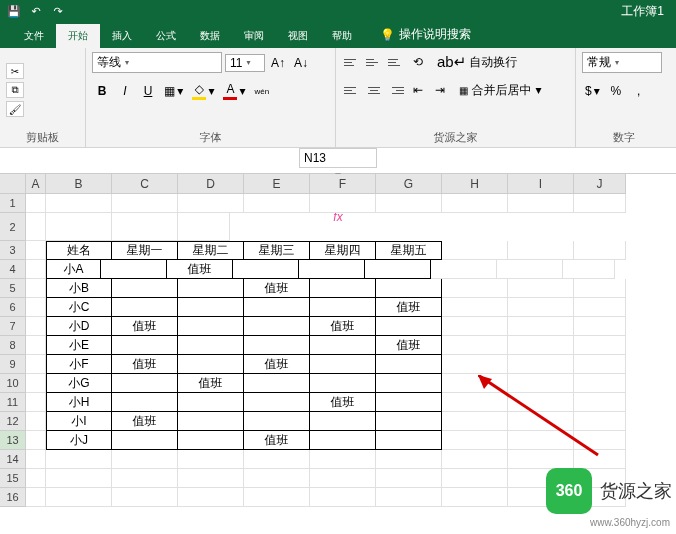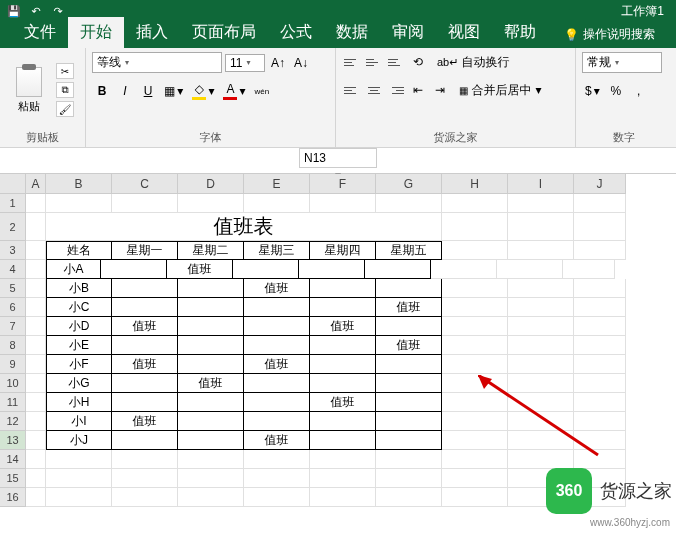--- a/index.html
+++ b/index.html
@@ -6,21 +6,21 @@
 body { background: #fff; width: 676px; height: 534px; overflow: hidden; position: relative; }
 
 
 .titlebar { background: #0f6839; height: 22px; display: flex; align-items: center; padding: 0 4px; color: #fff; }
 .titlebar .qat { display: flex; gap: 2px; align-items: center; }
 .titlebar .qat-btn { width: 20px; height: 18px; display: flex; align-items: center; justify-content: center; font-size: 11px; cursor: pointer; }
 .titlebar .title { margin-left: auto; margin-right: 8px; font-size: 12px; }
 
 
 .menubar { background: #0f6839; height: 26px; display: flex; align-items: flex-end; padding-left: 12px; }
-.menu-item { color: #fff; font-size: 16px; padding: 5px 12px; cursor: pointer; }
+.menu-item { color: #fff; font-size: 10px; padding: 5px 12px; cursor: pointer; }
 .menu-item.active { background: #f3f3f3; color: #0f6839; }
 .tell-me { display: flex; align-items: center; gap: 4px; color: #fff; font-size: 12px; margin-left: 8px; padding: 5px 8px; }
 
 
 .ribbon { background: #f3f3f3; height: 100px; border-bottom: 1px solid #d4d4d4; display: flex; }
 .ribbon-group { border-right: 1px solid #d4d4d4; display: flex; flex-direction: column; padding: 4px 6px 2px; }
 .group-body { flex: 1; display: flex; align-items: center; gap: 4px; }
 .group-label { font-size: 11px; color: #555; text-align: center; padding-top: 2px; }
 .paste-btn { width: 46px; display: flex; flex-direction: column; align-items: center; gap: 2px; font-size: 11px; }
 .paste-icon { width: 26px; height: 30px; background: linear-gradient(#fff,#eee); border: 1px solid #bbb; position: relative; }
@@ -81,39 +81,34 @@
     <div class="qat-btn">↷</div>
   </div>
   <div class="title">工作簿1</div>
 </div>
 
 <div class="menubar">
 
 <div class="menu-item">文件</div>
     <div class="menu-item active">开始</div>
     <div class="menu-item">插入</div>
-    <div class="menu-item">页面布局</div>
     <div class="menu-item">公式</div>
     <div class="menu-item">数据</div>
     <div class="menu-item">审阅</div>
     <div class="menu-item">视图</div>
     <div class="menu-item">帮助</div>
     <div class="tell-me">
       <span>💡</span>
       <span>操作说明搜索</span>
     </div>
   </div>
 
 <div class="ribbon">
   <div class="ribbon-group" style="width:86px">
     <div class="group-body">
-      <div class="paste-btn">
-        <div class="paste-icon"></div>
-        <span>粘贴</span>
-      </div>
       <div class="mini-col">
         <div class="mini">✂</div>
         <div class="mini">⧉</div>
         <div class="mini">🖌</div>
       </div>
     </div>
     <div class="group-label">剪贴板</div>
   </div>
 
   <div class="ribbon-group font-group" style="width:250px">
@@ -170,21 +165,21 @@
             <span style="width:12px"></span>
             <span style="width:8px"></span>
           </div>
         <div class="align-btn">
             <span style="width:10px"></span>
             <span style="width:8px"></span>
             <span style="width:12px"></span>
           </div>
         <div class="btn">⟲</div>
         <div class="btn" style="width:auto;padding:0 6px">
-          <span style="font-size:11px;margin-right:3px">ab↵</span>
+          <span style="font-size:15px;margin-right:3px">ab↵</span>
           <span>自动换行</span>
         </div>
       </div>
       <div class="row">
         <div class="align-btn">
             <span style="width:12px"></span>
             <span style="width:8px"></span>
             <span style="width:12px"></span>
           </div>
         <div class="align-btn">
@@ -276,21 +271,20 @@
         <div class="cell" style="width: 66px; height: 19px;"></div>
         <div class="cell" style="width: 66px; height: 19px;"></div>
         <div class="cell" style="width: 66px; height: 19px;"></div>
         <div class="cell" style="width: 66px; height: 19px;"></div>
         <div class="cell" style="width: 66px; height: 19px;"></div>
         <div class="cell" style="width: 66px; height: 19px;"></div>
         <div class="cell" style="width: 52px; height: 19px;"></div>
       </div>
       <div class="row" style="height: 28px;">
         <div class="cell" style="width: 20px; height: 28px;"></div>
-        <div class="cell title-cell" style="width: 396px; height: 28px;">值班表</div>
         <div class="cell" style="width: 66px; height: 28px;"></div>
         <div class="cell" style="width: 66px; height: 28px;"></div>
         <div class="cell" style="width: 52px; height: 28px;"></div>
       </div>
       <div class="row" style="height: 19px;">
         <div class="cell" style="width: 20px; height: 19px;"></div>
         <div class="cell" style="width: 66px; height: 19px; border-width: 1px; border-style: solid; border-color: rgb(0, 0, 0);">姓名</div>
         <div class="cell" style="width: 66px; height: 19px; border-top: 1px solid rgb(0, 0, 0); border-right: 1px solid rgb(0, 0, 0); border-bottom: 1px solid rgb(0, 0, 0);">星期一</div>
         <div class="cell" style="width: 66px; height: 19px; border-top: 1px solid rgb(0, 0, 0); border-right: 1px solid rgb(0, 0, 0); border-bottom: 1px solid rgb(0, 0, 0);">星期二</div>
         <div class="cell" style="width: 66px; height: 19px; border-top: 1px solid rgb(0, 0, 0); border-right: 1px solid rgb(0, 0, 0); border-bottom: 1px solid rgb(0, 0, 0);">星期三</div>

